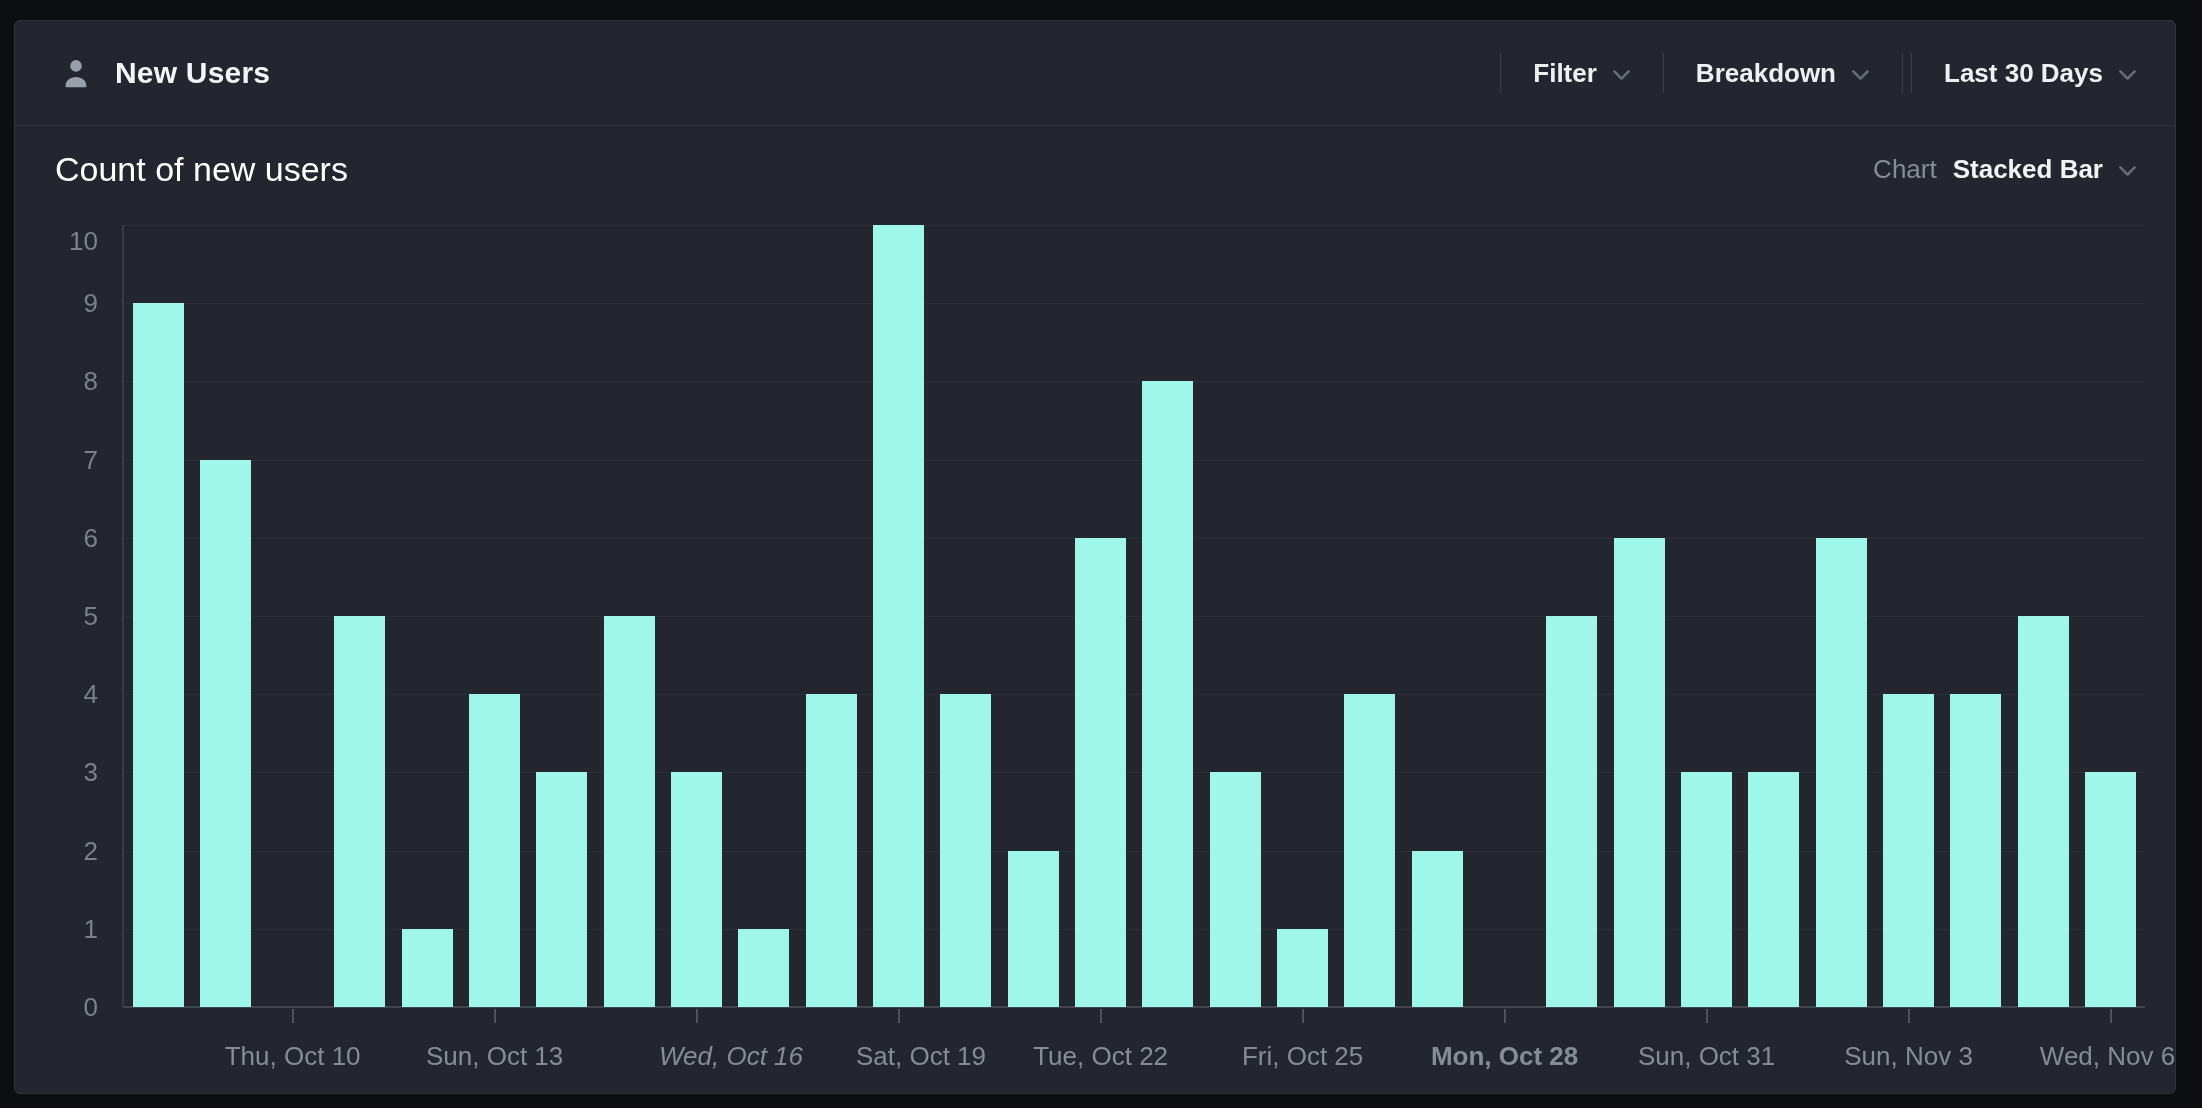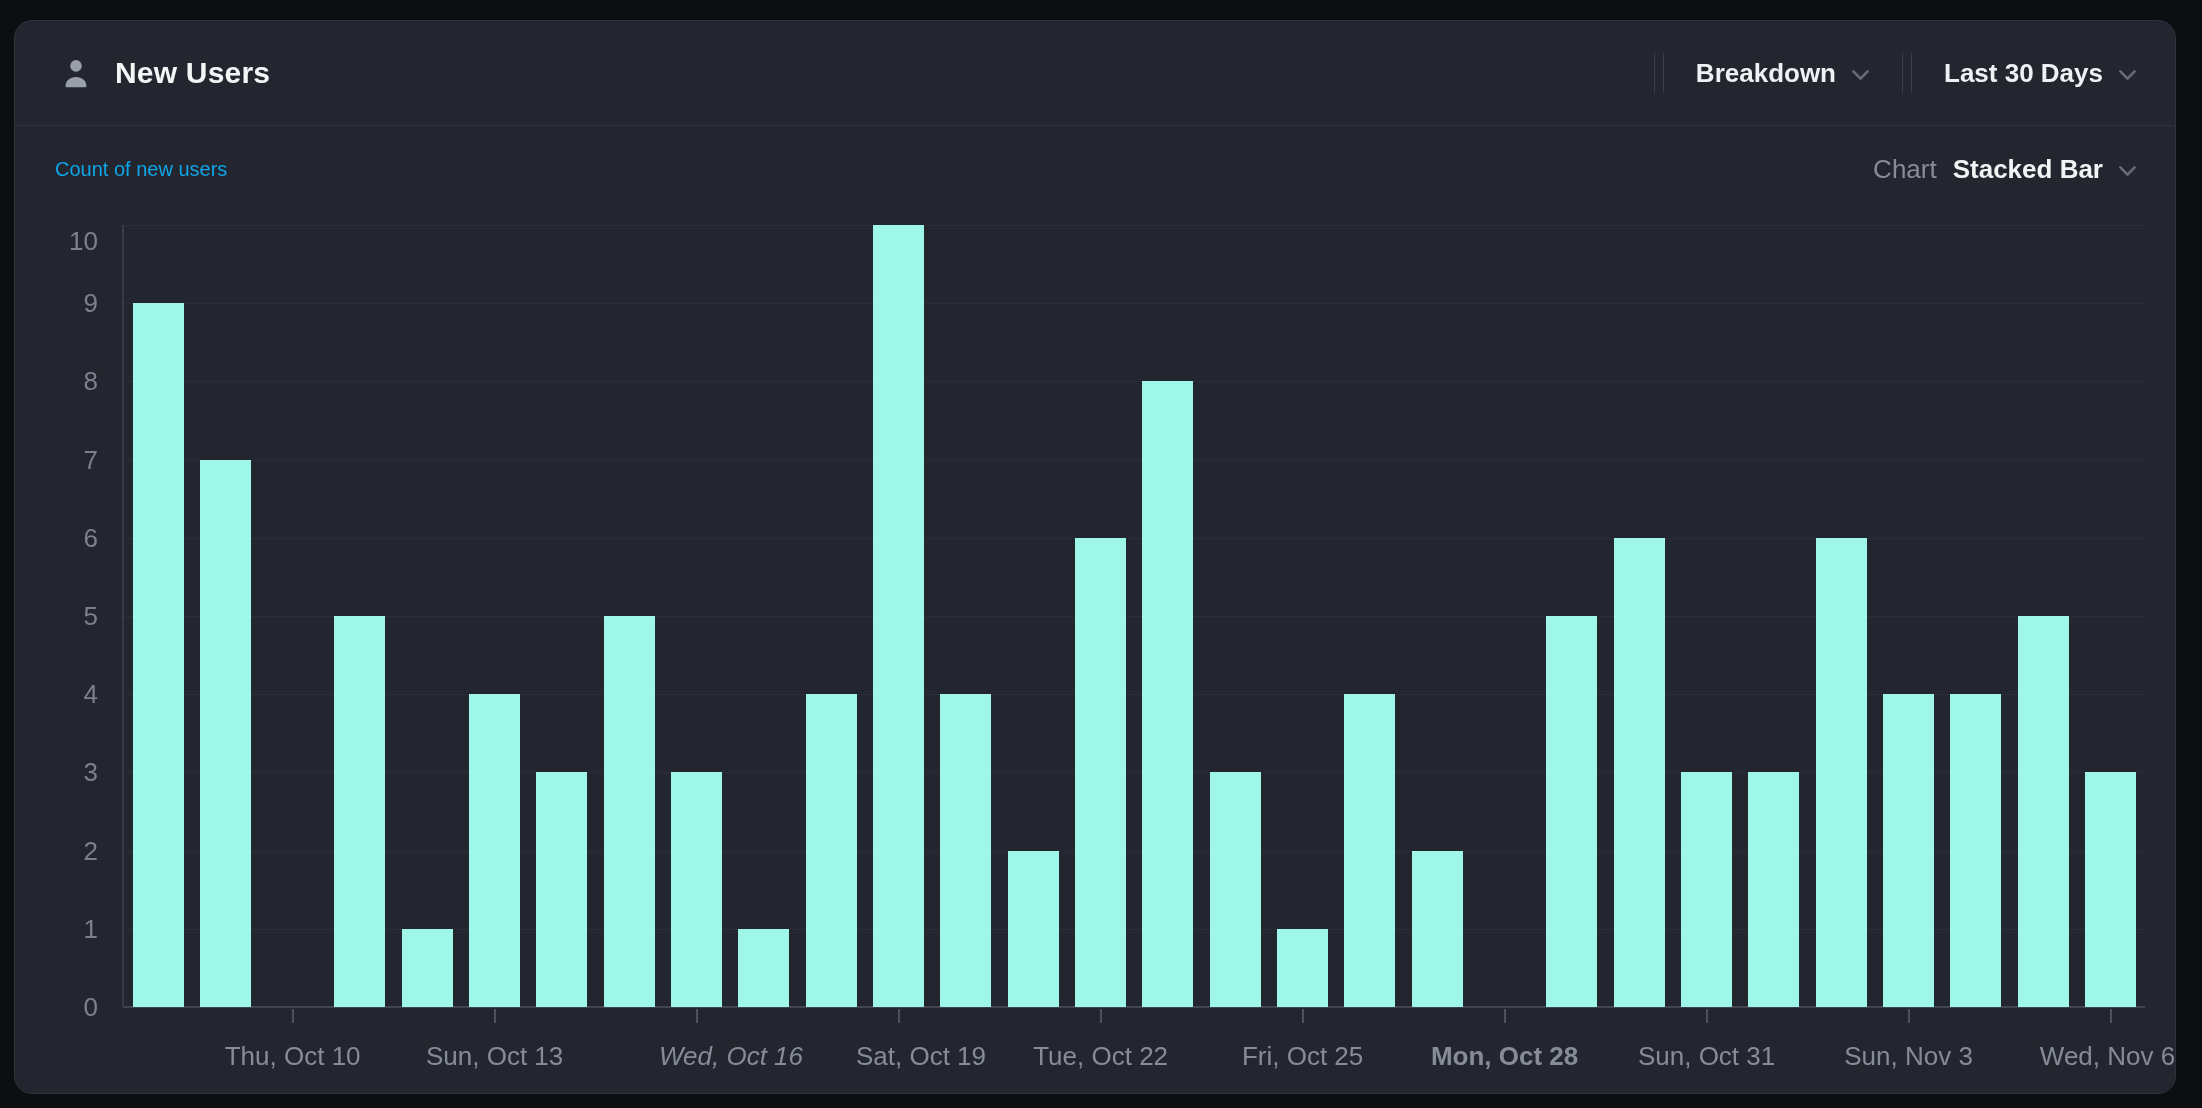--- a/index.html
+++ b/index.html
@@ -1,40 +1,40 @@
 <!DOCTYPE html>
 <html><head>
 <meta charset="utf-8">
 <style>
   html,body{margin:0;padding:0;background:#0d0e11;}
   body{width:2202px;height:1108px;position:relative;overflow:hidden;
        font-family:"Liberation Sans", sans-serif;-webkit-font-smoothing:antialiased;}
 
   .card{position:absolute;left:14px;top:20px;width:2162px;height:1074px;
-        background:#23262e;border:1px solid #2e323b;border-radius:18px;box-sizing:border-box;}
+        background:#23262e;border:1px solid #2e323b;border-radius:6px;box-sizing:border-box;}
 
   
   .card-header{position:absolute;left:0;top:0;right:0;height:105px;
                border-bottom:1px solid #2f333c;display:flex;align-items:center;
                justify-content:space-between;padding:0 38px 0 44px;box-sizing:border-box;}
   .header-left{display:flex;align-items:center;gap:22px;}
   .person-icon{color:#9aa0ab;flex:0 0 auto;}
   .card-title{font-size:30px;font-weight:700;color:#f4f5f7;letter-spacing:.2px;}
 
   .header-right{display:flex;align-items:center;height:100%;}
   .vsep{width:1px;height:40px;background:#3b404a;margin:0 4px;}
   .ctrl{display:flex;align-items:center;gap:15px;background:none;border:none;cursor:pointer;
         padding:0 28px;height:100%;}
   .ctrl-label{font-size:26px;font-weight:600;color:#eff0f3;white-space:nowrap;}
   .chev{color:#676d78;margin-top:3px;}
 
   
   .sub-row{position:absolute;left:40px;right:38px;top:120px;height:56px;
            display:flex;align-items:center;justify-content:space-between;}
-  .metric-label{font-size:20px;color:#0ea5e9;}
+  .metric-label{font-size:34px;color:#ffffff;}
   .chart-select-wrap{display:flex;align-items:center;gap:16px;}
   .chart-lbl{font-size:26px;color:#878d97;}
   .chart-select{display:flex;align-items:center;gap:15px;background:none;border:none;cursor:pointer;padding:0;}
   .chart-type{font-size:26px;font-weight:700;color:#f2f3f5;white-space:nowrap;}
 
   
   .plot{position:absolute;inset:0;}
   .gridline{position:absolute;height:1px;background:#2a2e37;}
   .gridline.baseline{height:2px;background:#40454f;}
   .axis-line{position:absolute;width:2px;background:#363b45;}
@@ -55,20 +55,26 @@
       <svg class="person-icon" width="34" height="34" viewBox="0 0 24 24" fill="#9aa0ab">
         <circle cx="12" cy="7" r="4.1"></circle>
         <path d="M4.6 21.4c0-4.1 3.3-6.6 7.4-6.6s7.4 2.5 7.4 6.6c0 .4-.3.6-.7.6H5.3c-.4 0-.7-.2-.7-.6z"></path>
       </svg>
       <div class="card-title">New Users</div>
     </div>
 
     <div class="header-right">
       <div class="vsep"></div>
 
+      <button class="ctrl">
+        <span class="ctrl-label">Filter</span>
+        <svg class="chev" width="19" height="12" viewBox="0 0 16 10">
+          <path d="M2 2 L8 8 L14 2" stroke="currentColor" stroke-width="2.2" fill="none" stroke-linecap="round" stroke-linejoin="round"></path>
+        </svg>
+      </button>
 
       <div class="vsep"></div>
 
       <button class="ctrl">
         <span class="ctrl-label">Breakdown</span>
         <svg class="chev" width="19" height="12" viewBox="0 0 16 10">
           <path d="M2 2 L8 8 L14 2" stroke="currentColor" stroke-width="2.2" fill="none" stroke-linecap="round" stroke-linejoin="round"></path>
         </svg>
       </button>
 

